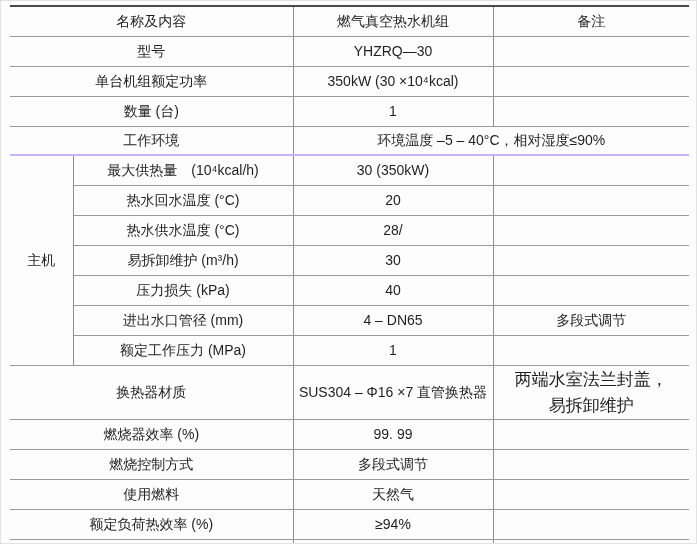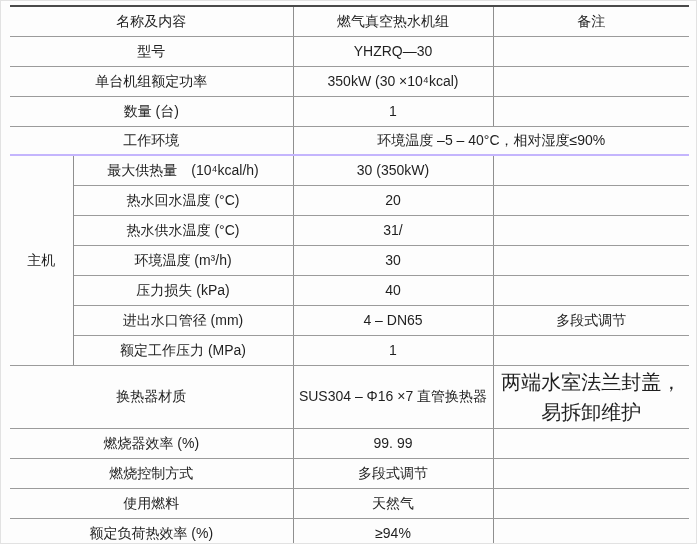--- a/index.html
+++ b/index.html
@@ -46,21 +46,21 @@
   }
   tr.r-env td { height: 25px; }
   tr.r-exchanger td { height: 50px; white-space: normal; }
 
   
   td.v-right { border-right: 1px solid #8f8f8f; }
 
   
   tr.r-env td { border-bottom: 2px solid #c4b5fd; }
 
-  .remark-two-line { line-height: 1.5; font-size: 20px; }
+  .remark-two-line { line-height: 1.5; font-size: 17px; }
 </style>
 </head>
 <body>
 
 <div class="page">
   <table class="spec">
     <colgroup>
       <col class="c-host">
         <col class="c-label">
         <col class="c-value">
@@ -101,25 +101,25 @@
       <td class="v-right">30 (350kW)</td>
       <td></td>
     </tr>
     <tr>
       <td class="v-right">热水回水温度 (°C)</td>
       <td class="v-right">20</td>
       <td></td>
     </tr>
     <tr>
       <td class="v-right">热水供水温度 (°C)</td>
-      <td class="v-right">31/</td>
+      <td class="v-right">28/</td>
       <td></td>
     </tr>
     <tr>
-      <td class="v-right">环境温度 (m³/h)</td>
+      <td class="v-right">易拆卸维护 (m³/h)</td>
       <td class="v-right">30</td>
       <td></td>
     </tr>
     <tr>
       <td class="v-right">压力损失 (kPa)</td>
       <td class="v-right">40</td>
       <td></td>
     </tr>
     <tr>
       <td class="v-right">进出水口管径 (mm)</td>

